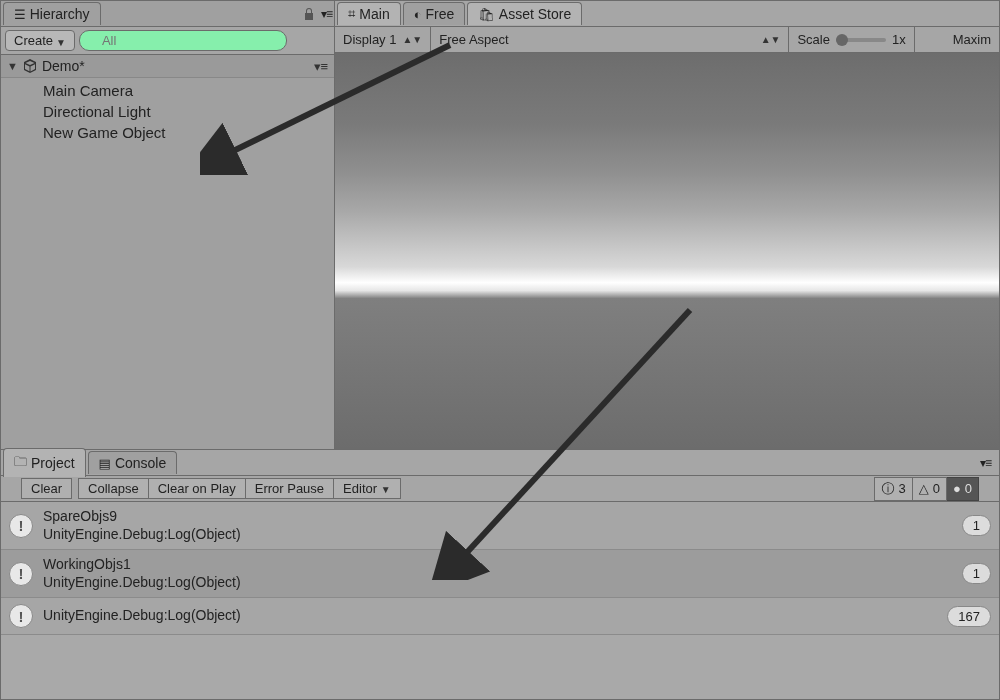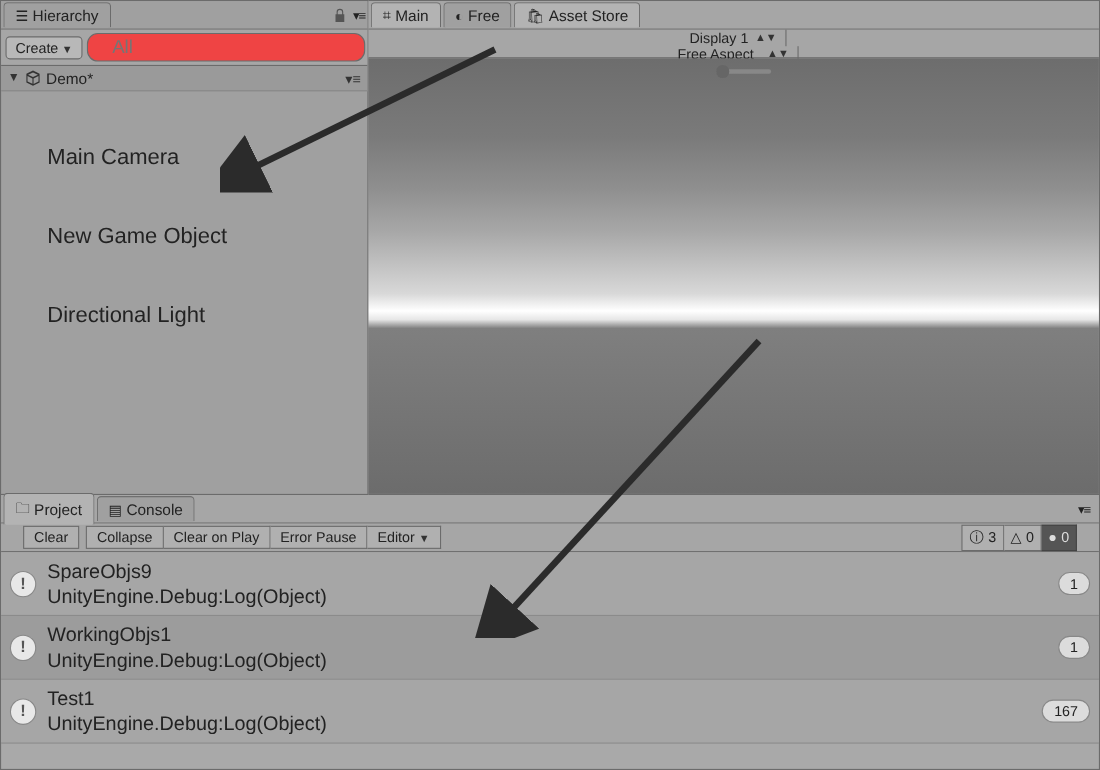--- a/index.html
+++ b/index.html
@@ -41,41 +41,41 @@
     padding:2px 8px;
     font-size:13px;
     display:inline-flex; align-items:flex-end; gap:3px;
     cursor:pointer;
   }
   .search-field {
     flex:1;
     border:1px solid #6b6b6b;
     border-radius:10px;
     padding:2px 8px 2px 22px;
-    font-size:17px;
-    background:#ef4444;
+    font-size:13px;
+    background:#86efac;
     position:relative;
   }
   .search-wrap { position:relative; flex:1; }
   .search-wrap .sicon { position:absolute; left:6px; top:3px; font-size:12px; color:#555; pointer-events:none; }
   .scene-row {
     display:flex; align-items:center;
     padding:3px 6px;
     background:#9a9a9a;
     border-bottom:1px solid #888;
   }
   .scene-row .fold { font-size:11px; color:#333; margin-right:4px; }
   .scene-row .cube { margin-right:4px; display:inline-flex; }
   .scene-name { font-weight:normal; }
   .menu-dots { margin-left:auto; font-size:13px; color:#333; }
   .hier-items { padding:2px 0 2px 42px; }
-  .hier-item { padding:2px 0; font-size:20px; cursor:pointer;margin-top:45px; }
+  .hier-item { padding:2px 0; font-size:15px; cursor:pointer; }
   .game-panel { flex:1; display:flex; flex-direction:column; border:1px solid #6b6b6b; border-left:none; }
   .game-tabs { display:flex; align-items:center; height:26px; background:#a6a6a6; border-bottom:1px solid #6b6b6b; padding-left:2px; }
-  .game-toolbar { display:flex; align-items:center; height:26px; background:#a6a6a6; border-bottom:1px solid #6b6b6b; font-size:13px;flex-direction:column; }
+  .game-toolbar { display:flex; align-items:center; height:26px; background:#a6a6a6; border-bottom:1px solid #6b6b6b; font-size:13px; }
   .tool-seg { border-right:1px solid #6b6b6b; padding:0 8px; height:100%; display:flex; align-items:center; gap:6px; }
   .slider-track { width:50px; height:4px; background:#888; border-radius:2px; position:relative; }
   .slider-thumb { position:absolute; left:0; top:-4px; width:12px; height:12px; border-radius:50%; background:#666; }
   .game-view {
     flex:1;
     background: linear-gradient(to bottom,
       #6d6d6d 0%, #7a7a7a 18%, #8f8f8f 30%, #a8a8a8 40%,
       #d8d8d8 54%, #ffffff 58%, #e6e6e6 60%,
       #7f7f7f 62%, #6c6c6c 100%);
   }
@@ -94,21 +94,21 @@
   .log-list { }
   .log-row { display:flex; align-items:center; padding:6px 8px; border-bottom:1px solid #8b8b8b; gap:10px; }
   .log-row:nth-child(odd){ background:#a6a6a6; }
   .log-row:nth-child(even){ background:#9c9c9c; }
   .log-icon {
     width:24px; height:24px; border-radius:12px;
     background:#e8e8e8; border:1px solid #888;
     display:flex; align-items:center; justify-content:center;
     font-weight:bold; font-size:15px; color:#555;
   }
-  .log-text { flex:1; line-height:1.25; font-size:18px; }
+  .log-text { flex:1; line-height:1.25; font-size:14px; }
   .pill {
     background:#dcdcdc; border:1px solid #888; border-radius:12px;
     padding:2px 10px; font-size:13px; min-width:28px; text-align:center;
   }
   .lock-icon svg, .cube svg { display:block; }
   .menu-icon { font-size:12px; letter-spacing:-1px; }
   .spacer { flex:1; }
   .chev { font-size:10px; color:#333; }
   
   .arrow { position:absolute; pointer-events:none; }
@@ -147,22 +147,22 @@
       <span class="cube">
         <svg width="16" height="16" viewBox="0 0 16 16">
             <path d="M8 1l6 3v8l-6 3-6-3V4l6-3zm0 2L3.5 5 8 7l4.5-2L8 3zm-5 3.2V11l4.5 2.2V8.4L3 6.2zm10 0L8.5 8.4v5L13 11V6.2z" fill="#333"></path>
           </svg>
       </span>
       <span class="scene-name">Demo*</span>
       <span class="menu-dots">▾≡</span>
     </div>
     <div class="hier-items">
       <div class="hier-item">Main Camera</div>
+      <div class="hier-item">Directional Light</div>
       <div class="hier-item">New Game Object</div>
-      <div class="hier-item">Directional Light</div>
     </div>
   </div>
 
   <div class="game-panel">
     <div class="game-tabs">
       <div class="tab">
         <span class="ticon">⌗</span>
         <span>Main</span>
       </div>
       <div class="tab active">
@@ -250,21 +250,20 @@
       <span class="log-icon">!</span>
       <div class="log-text">
         <div>WorkingObjs1</div>
         <div>UnityEngine.Debug:Log(Object)</div>
       </div>
       <span class="pill">1</span>
     </div>
     <div class="log-row">
       <span class="log-icon">!</span>
       <div class="log-text">
-        <div>Test1</div>
         <div>UnityEngine.Debug:Log(Object)</div>
       </div>
       <span class="pill">167</span>
     </div>
   </div>
 </div>
 
 <svg class="arrow" style="left:200px; top:35px;" width="260" height="140">
   <defs>
       <marker id="ah1" markerWidth="10" markerHeight="10" refX="2" refY="5" orient="auto">

